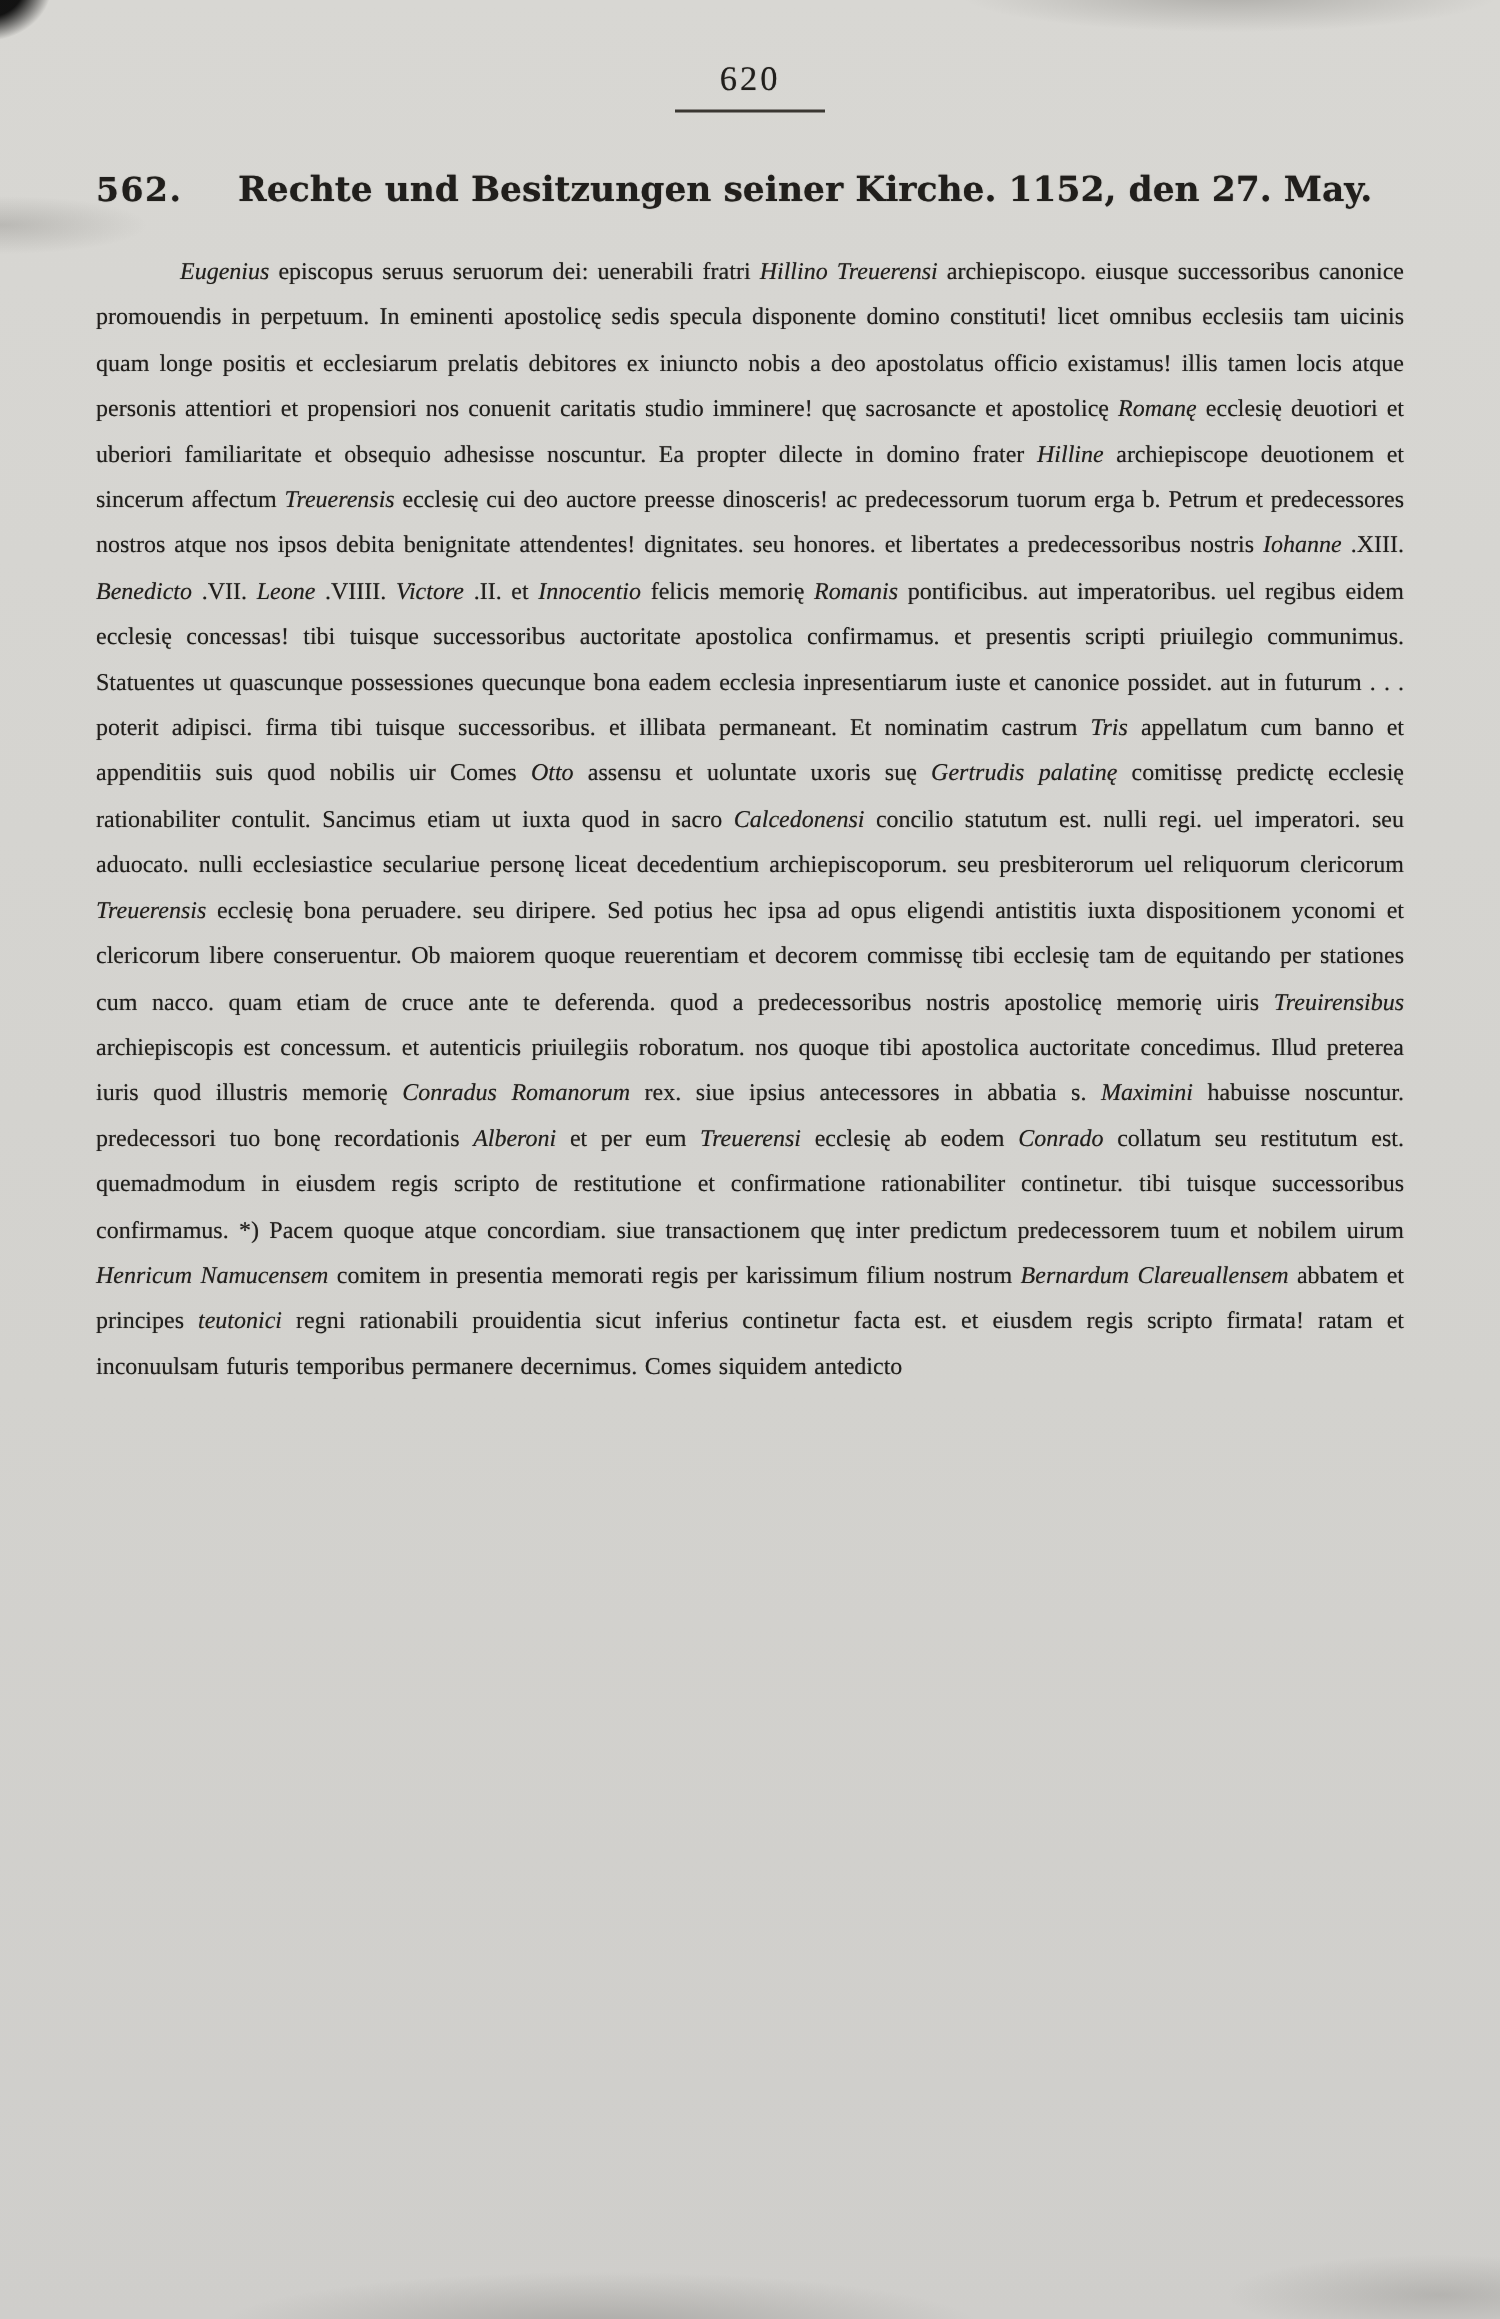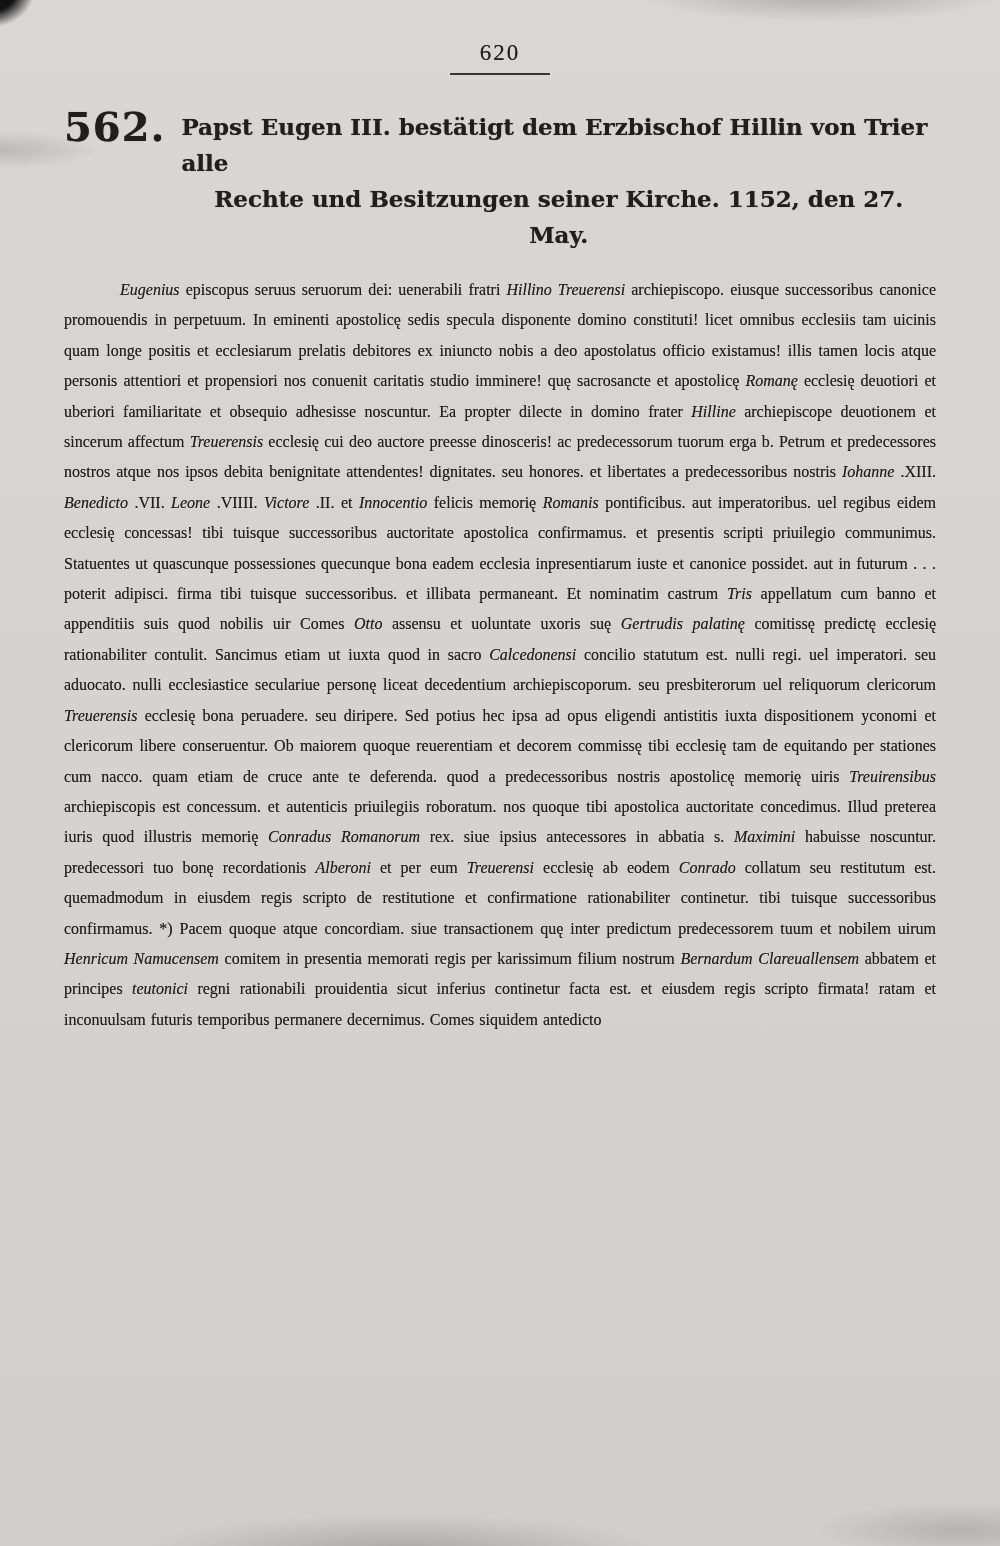--- a/index.html
+++ b/index.html
@@ -35,21 +35,21 @@
   .entry-heading {
     margin-top: 34px;
     display: flex;
     align-items: flex-start;
     gap: 16px;
     font-family: "DejaVu Serif", serif;
     font-weight: bold;
     text-shadow: 0 0 0.7px rgba(33,31,28,0.7);
   }
   .entry-number {
-    font-size: 40px;
+    font-size: 22px;
     line-height: 36px;
     letter-spacing: 1px;
     flex: 0 0 auto;
   }
   .heading-lines {
     flex: 1 1 auto;
     font-size: 23px;
     line-height: 36px;
   }
   .heading-line2 { text-align: center; }
@@ -69,20 +69,19 @@
 
 <div class="page">
 
   <header>
     <div class="page-number">620</div>
   </header>
 
   <section class="entry-heading">
     <span class="entry-number">562.</span>
     <div class="heading-lines">
-      <div class="heading-line1">Papst Eugen III. bestätigt dem Erzbischof Hillin von Trier alle</div>
       <div class="heading-line2">Rechte und Besitzungen seiner Kirche. 1152, den 27. May.</div>
     </div>
   </section>
 
   <article class="body-text"><em>Eugenius</em><span> episcopus seruus seruorum dei: uenerabili fratri </span><em>Hillino Treuerensi</em><span> archiepiscopo. eiusque successoribus canonice promouendis in perpetuum. In eminenti apostolicę sedis specula disponente domino constituti! licet omnibus ecclesiis tam uicinis quam longe positis et ecclesiarum prelatis debitores ex iniuncto nobis a deo apostolatus officio existamus! illis tamen locis atque personis attentiori et propensiori nos conuenit caritatis studio imminere! quę sacrosancte et apostolicę </span><em>Romanę</em><span> ecclesię deuotiori et uberiori familiaritate et obsequio adhesisse noscuntur. Ea propter dilecte in domino frater </span><em>Hilline</em><span> archiepiscope deuotionem et sincerum affectum </span><em>Treuerensis</em><span> ecclesię cui deo auctore preesse dinosceris! ac predecessorum tuorum erga b. Petrum et predecessores nostros atque nos ipsos debita benignitate attendentes! dignitates. seu honores. et libertates a predecessoribus nostris </span><em>Iohanne</em><span> .XIII. </span><em>Benedicto</em><span> .VII. </span><em>Leone</em><span> .VIIII. </span><em>Victore</em><span> .II. et </span><em>Innocentio</em><span> felicis memorię </span><em>Romanis</em><span> pontificibus. aut imperatoribus. uel regibus eidem ecclesię concessas! tibi tuisque successoribus auctoritate apostolica confirmamus. et presentis scripti priuilegio communimus. Statuentes ut quascunque possessiones quecunque bona eadem ecclesia inpresentiarum iuste et canonice possidet. aut in futurum . . . poterit adipisci. firma tibi tuisque successoribus. et illibata permaneant. Et nominatim castrum </span><em>Tris</em><span> appellatum cum banno et appenditiis suis quod nobilis uir Comes </span><em>Otto</em><span> assensu et uoluntate uxoris suę </span><em>Gertrudis palatinę</em><span> comitissę predictę ecclesię rationabiliter contulit. Sancimus etiam ut iuxta quod in sacro </span><em>Calcedonensi</em><span> concilio statutum est. nulli regi. uel imperatori. seu aduocato. nulli ecclesiastice seculariue personę liceat decedentium archiepiscoporum. seu presbiterorum uel reliquorum clericorum </span><em>Treuerensis</em><span> ecclesię bona peruadere. seu diripere. Sed potius hec ipsa ad opus eligendi antistitis iuxta dispositionem yconomi et clericorum libere conseruentur. Ob maiorem quoque reuerentiam et decorem commissę tibi ecclesię tam de equitando per stationes cum nacco. quam etiam de cruce ante te deferenda. quod a predecessoribus nostris apostolicę memorię uiris </span><em>Treuirensibus</em><span> archiepiscopis est concessum. et autenticis priuilegiis roboratum. nos quoque tibi apostolica auctoritate concedimus. Illud preterea iuris quod illustris memorię </span><em>Conradus Romanorum</em><span> rex. siue ipsius antecessores in abbatia s. </span><em>Maximini</em><span> habuisse noscuntur. predecessori tuo bonę recordationis </span><em>Alberoni</em><span> et per eum </span><em>Treuerensi</em><span> ecclesię ab eodem </span><em>Conrado</em><span> collatum seu restitutum est. quemadmodum in eiusdem regis scripto de restitutione et confirmatione rationabiliter continetur. tibi tuisque successoribus confirmamus. *) Pacem quoque atque concordiam. siue transactionem quę inter predictum predecessorem tuum et nobilem uirum </span><em>Henricum Namucensem</em><span> comitem in presentia memorati regis per karissimum filium nostrum </span><em>Bernardum Clareuallensem</em><span> abbatem et principes </span><em>teutonici</em><span> regni rationabili prouidentia sicut inferius continetur facta est. et eiusdem regis scripto firmata! ratam et inconuulsam futuris temporibus permanere decernimus. Comes siquidem antedicto</span></article>
 
 </div>
 
 </body></html>

